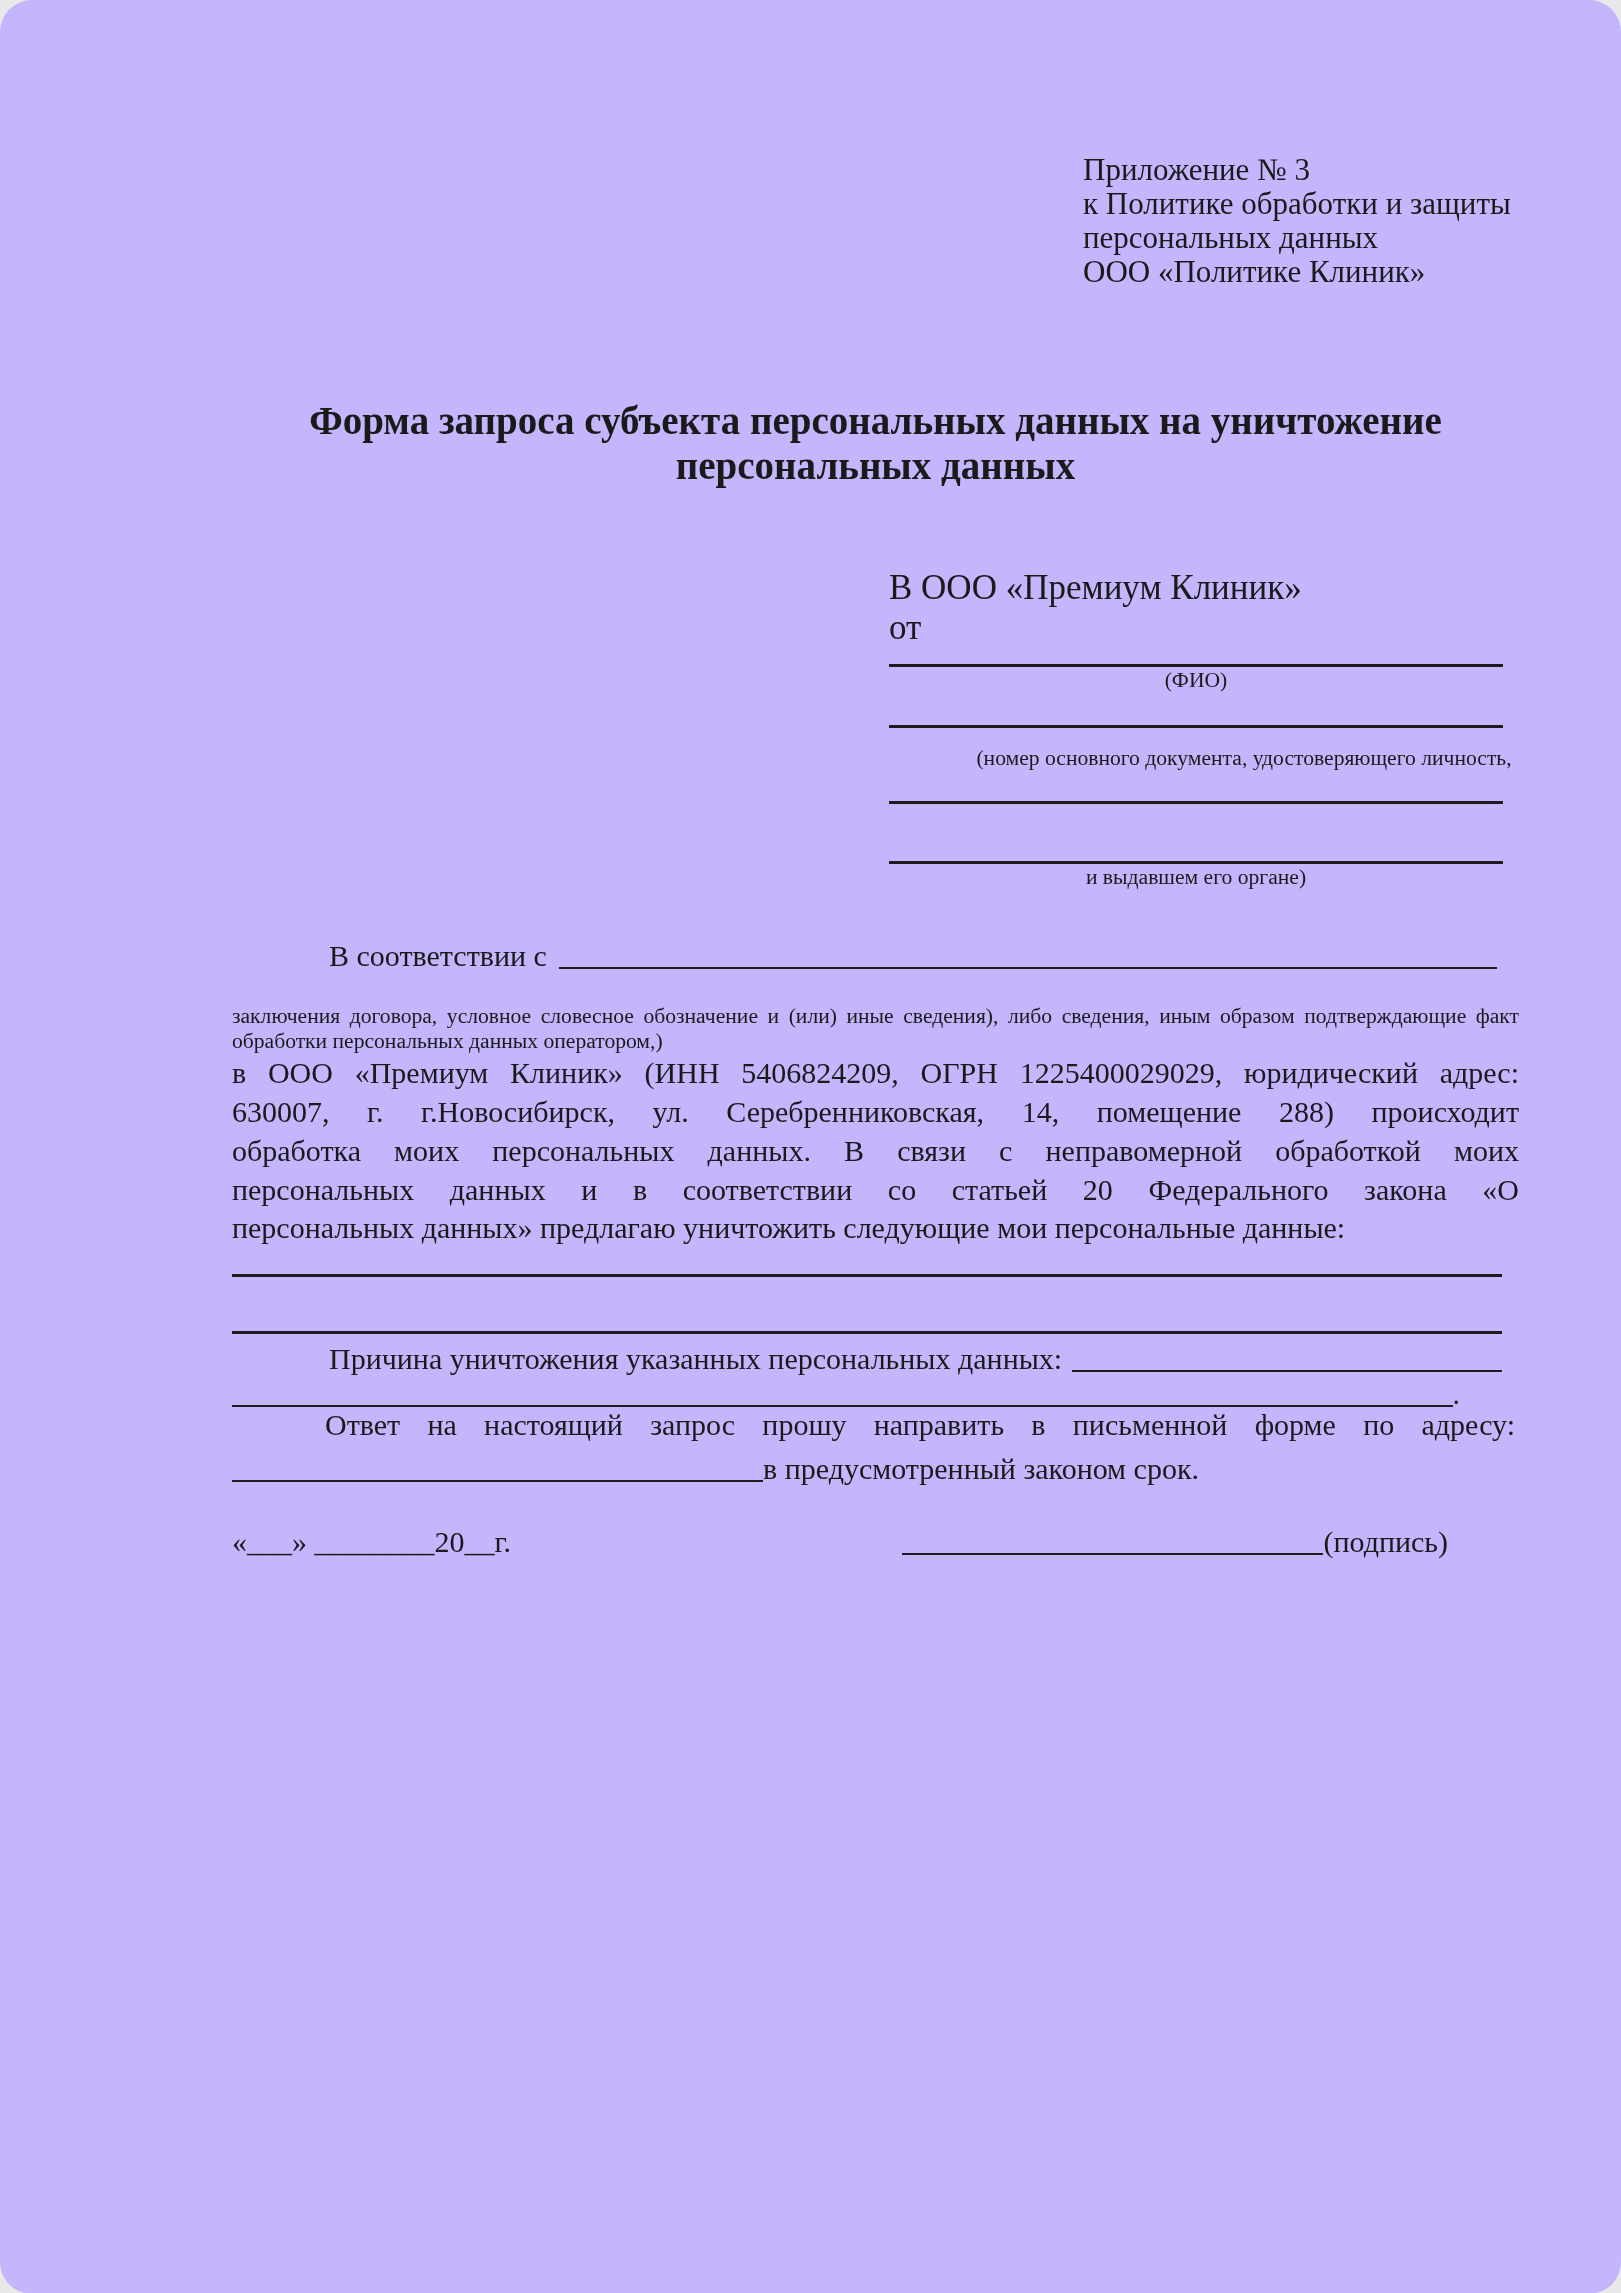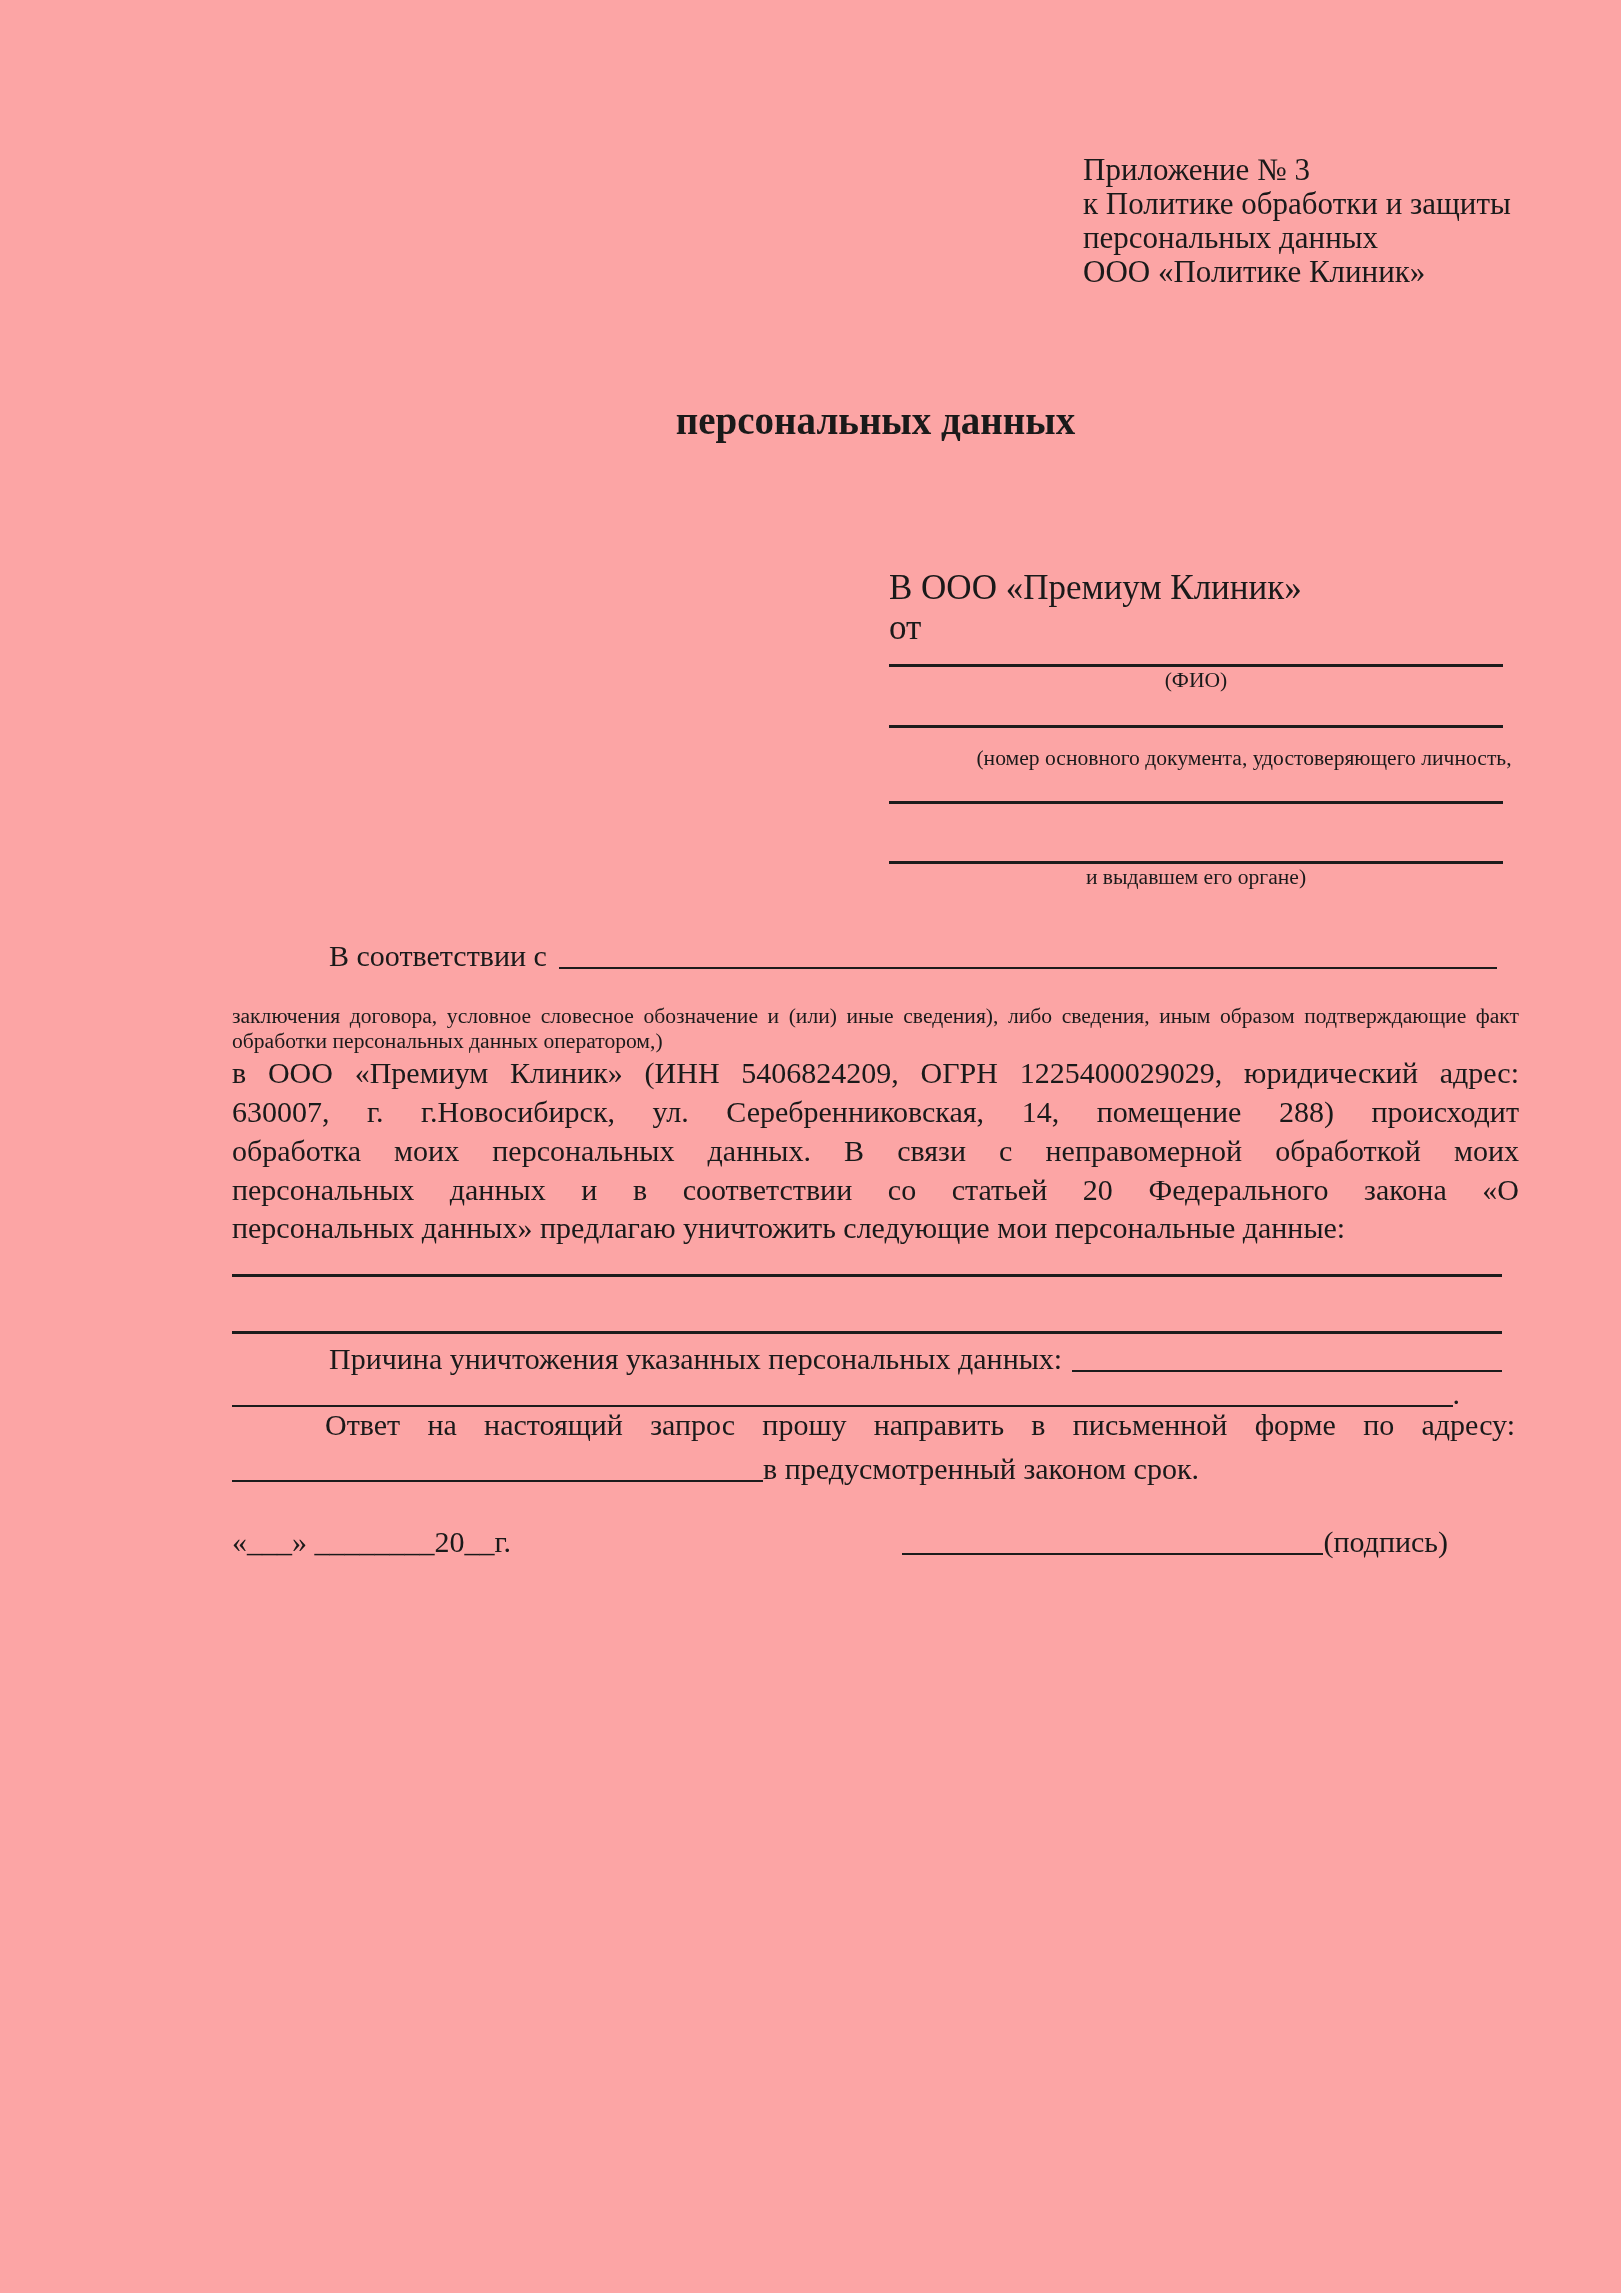--- a/index.html
+++ b/index.html
@@ -1,23 +1,24 @@
 <!DOCTYPE html>
 <html><head>
 <meta charset="utf-8">
 <style>
   html,body { margin:0; padding:0; background:#e8e8e8; }
   .page {
     position:relative;
     width:1621px; height:2294px;
     margin:0 auto;
-    background:#fca5a5;
+    background:#c4b5fd;
     font-family:"Liberation Serif","DejaVu Serif",serif;
     color:#1a1a1a;
     overflow:hidden;
+    border-radius:32px;
   }
   .row { position:absolute; }
   .hdr { font-size:31px; line-height:34px; }
   .doc-title { font-size:39px; line-height:45px; font-weight:bold; text-align:center; }
   .addr { font-size:35px; line-height:39px; }
   .body-txt { font-size:30px; line-height:35px; }
   .small-txt { font-size:21.6px; line-height:26.5px; }
   .just { text-align:justify; text-align-last:justify; }
   .hline { position:absolute; height:2.9px; background:#1c1c1c; }
   .fill { display:flex; align-items:stretch; }
@@ -32,20 +33,21 @@
 <div class="page">
 
   <div class="row hdr" style="left:1083px; top:153px;">
     <div>Приложение № 3</div>
     <div>к Политике обработки и защиты</div>
     <div>персональных данных</div>
     <div>ООО «Политике Клиник»</div>
   </div>
 
   <div class="row doc-title" style="left:232px; top:398px; width:1287px;">
+    <div>Форма запроса субъекта персональных данных на уничтожение</div>
     <div>персональных данных</div>
   </div>
 
   <div class="row addr" style="left:889px; top:568px;">В ООО «Премиум Клиник»</div>
   <div class="row addr" style="left:889px; top:608px;">от</div>
 
   <div class="hline" style="left:889px; top:664px; width:614px;"></div>
   <div class="row small-txt caption" style="left:889px; top:667px; width:614px;">(ФИО)</div>
 
   <div class="hline" style="left:889px; top:725px; width:614px;"></div>

